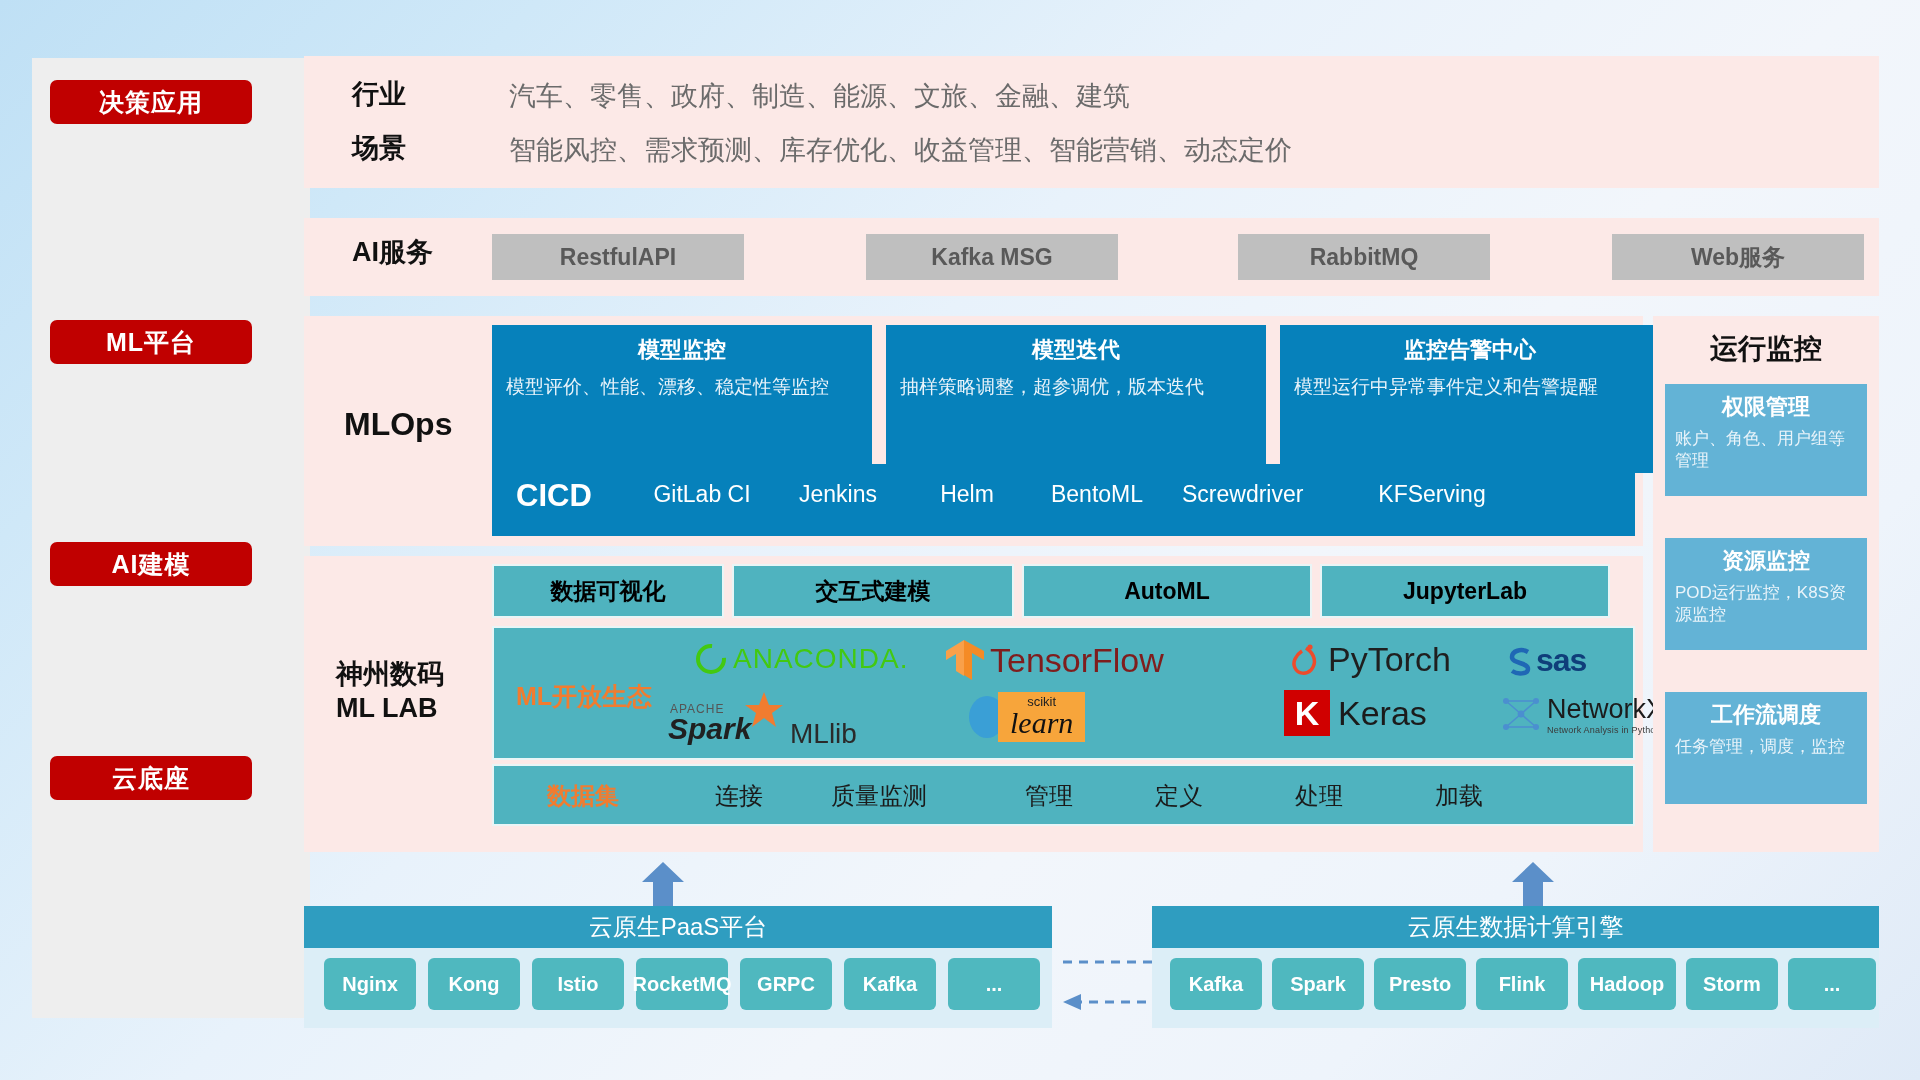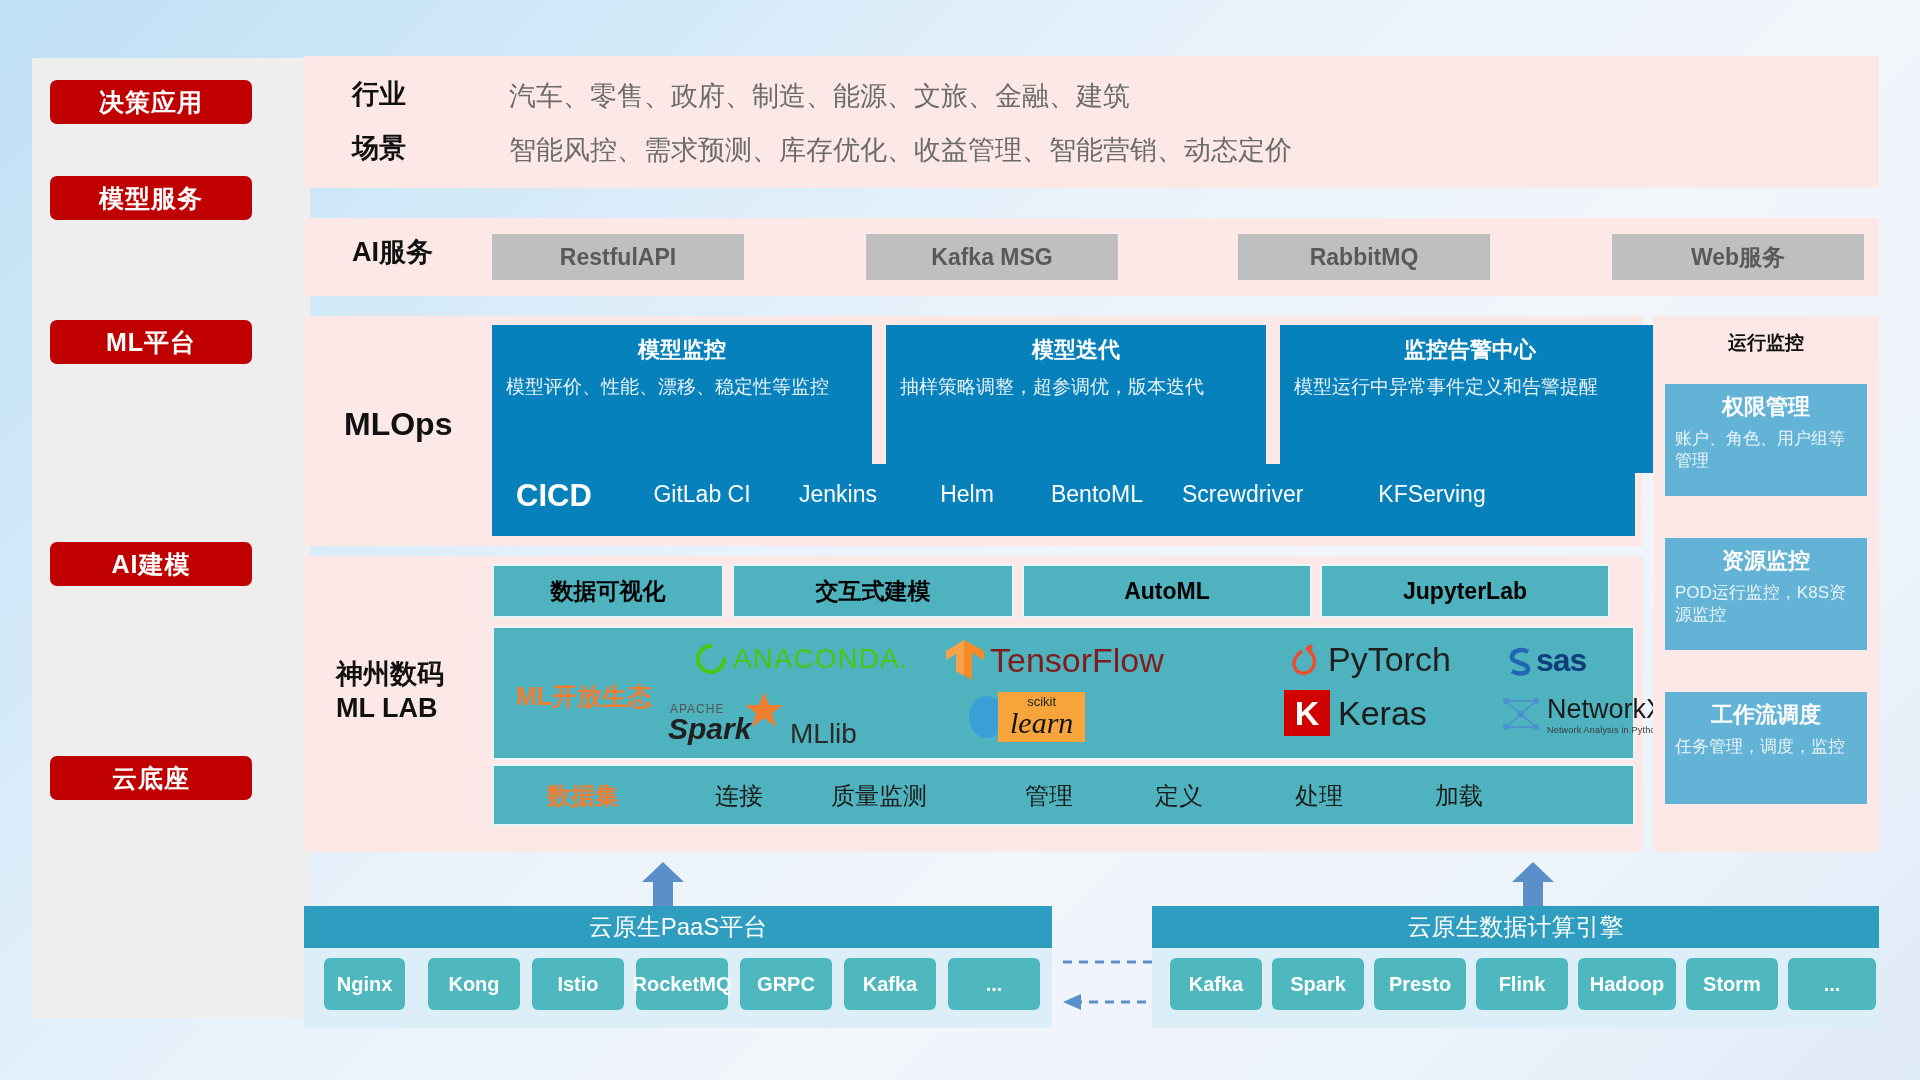--- a/index.html
+++ b/index.html
@@ -105,21 +105,21 @@
   }
   .ds-item {
     position: absolute; top: 14px; font-size: 24px; color: #1b1b1b;
     text-align: center; width: 130px;
   }
   .ds-item.accent { color: #f07c30; font-weight: bold; }
 
   
   #monitor-title {
     position: absolute; left: 0; top: 14px; width: 100%;
-    text-align: center; color: #111; font-weight: bold; font-size: 19px;
+    text-align: center; color: #111; font-weight: bold; font-size: 28px;
   }
   .mon-card {
     position: absolute; left: 12px; width: 202px; height: 112px;
     background: #63b3d6; box-sizing: border-box; padding: 8px 10px 0 10px;
   }
   .mon-card .t { font-size: 22px; font-weight: bold; color: #fff; text-align: center; margin-bottom: 6px; }
   .mon-card .d { font-size: 17px; color: #eaf4fa; line-height: 1.32; }
 
   
   .plat-header {
@@ -140,23 +140,20 @@
   .logo-txt { position: absolute; white-space: nowrap; }
 </style>
 </head>
 <body>
 
 <div id="stage">
 
   <div id="left-rail">
     <div class="rail-chip" style="top:22px">
         <span>决策应用</span>
-      </div>
-    <div class="rail-chip" style="top:118px">
-        <span>模型服务</span>
       </div>
     <div class="rail-chip" style="top:262px">
         <span>ML平台</span>
       </div>
     <div class="rail-chip" style="top:484px">
         <span>AI建模</span>
       </div>
     <div class="rail-chip" style="top:698px">
         <span>云底座</span>
       </div>
@@ -351,21 +348,21 @@
     <line x1="5" y1="12" x2="150" y2="12" stroke="#5b8fc9" stroke-width="3" stroke-dasharray="9 7"></line>
     <polygon points="150,4 168,12 150,20" fill="#5b8fc9"></polygon>
     <line x1="168" y1="52" x2="23" y2="52" stroke="#5b8fc9" stroke-width="3" stroke-dasharray="9 7"></line>
     <polygon points="23,44 5,52 23,60" fill="#5b8fc9"></polygon>
   </svg>
 
   <div class="plat-strip" style="left:304px; top:946px; width:748px; height:82px;"></div>
   <div class="plat-header" style="left:304px; top:906px; width:748px;">
     <span>云原生PaaS平台</span>
   </div>
-  <div class="tech-chip" style="left:324px;  top:958px; width:81px;">
+  <div class="tech-chip" style="left:324px;  top:958px; width:92px;">
       <span>Nginx</span>
     </div>
   <div class="tech-chip" style="left:428px;  top:958px; width:92px;">
       <span>Kong</span>
     </div>
   <div class="tech-chip" style="left:532px;  top:958px; width:92px;">
       <span>Istio</span>
     </div>
   <div class="tech-chip" style="left:636px;  top:958px; width:92px;">
       <span>RocketMQ</span>

